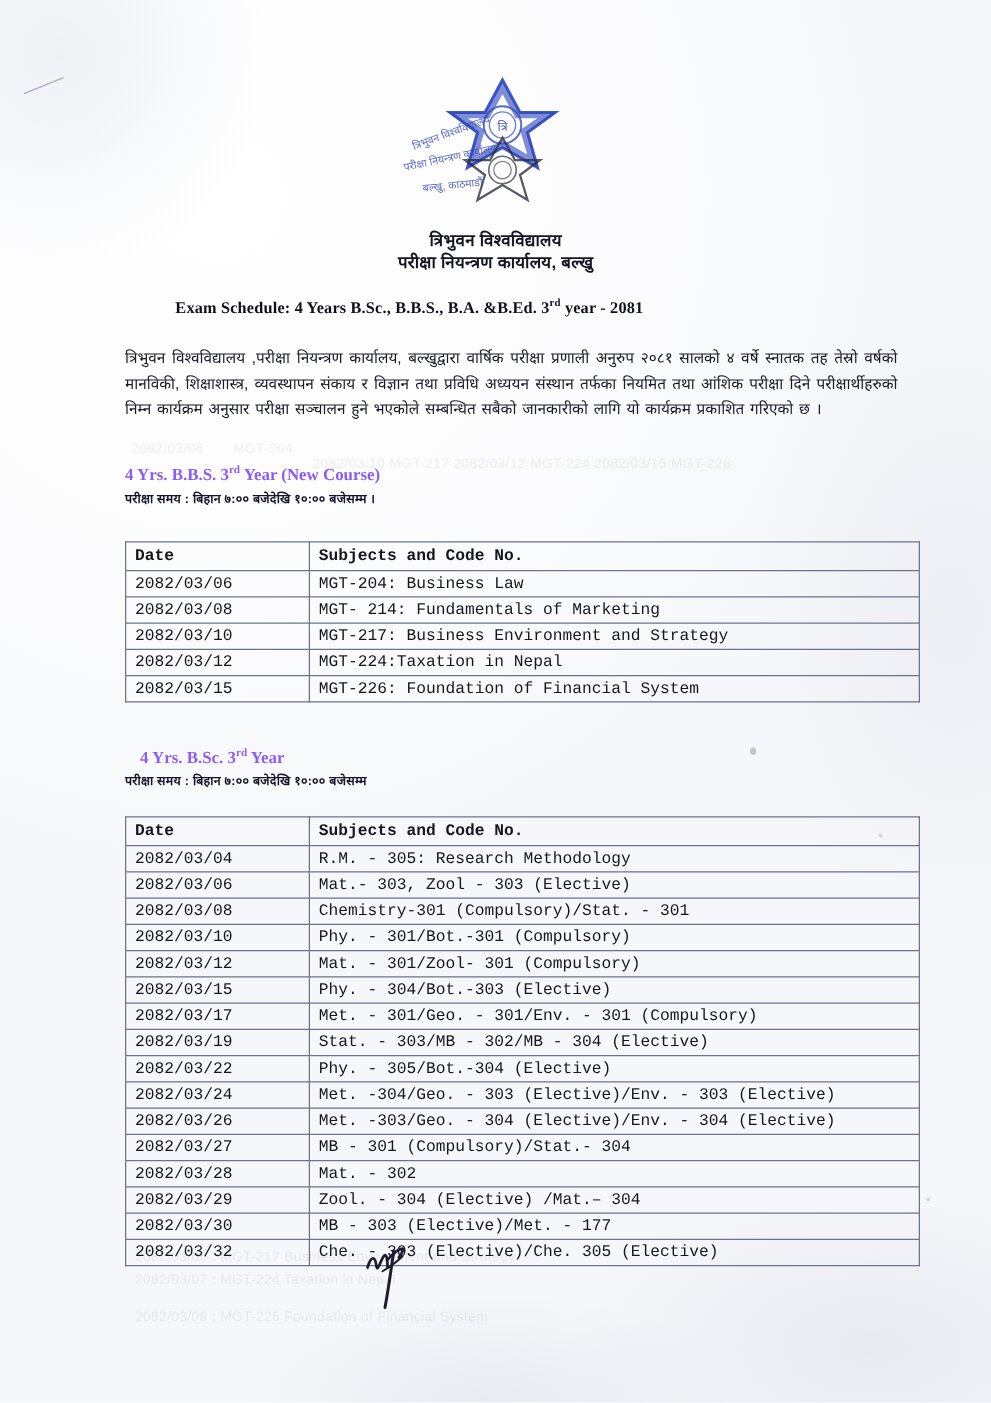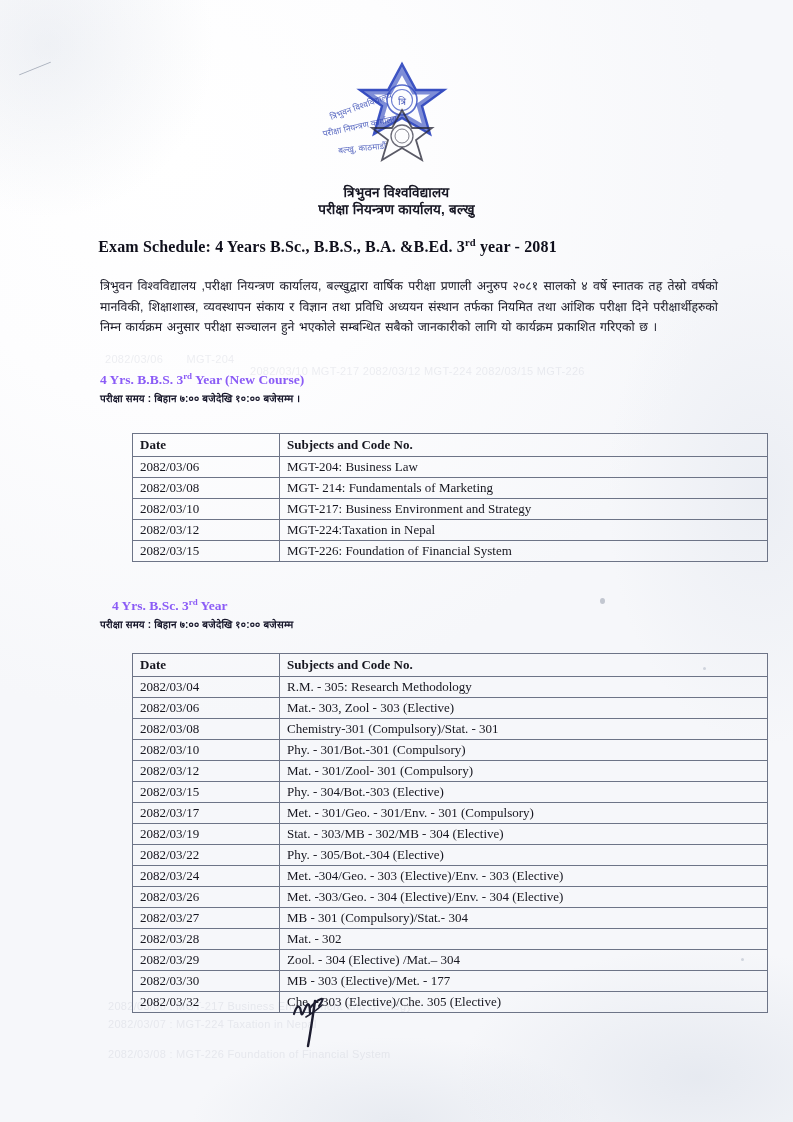--- a/index.html
+++ b/index.html
@@ -102,21 +102,21 @@
   }
   #org-line1 { position: absolute; left: 0; top: 184px; width: 793px; }
   #org-line2 { position: absolute; left: 0; top: 201px; width: 793px; }
 
   #exam-title {
     position: absolute;
     left: 0; top: 238px; width: 655px;
     text-align: center;
     font-family: "Liberation Serif", serif;
     font-weight: 700;
-    font-size: 16px;
+    font-size: 13px;
     color: #10101c;
     letter-spacing: .15px;
   }
   sup { font-size: .66em; vertical-align: super; line-height: 0; }
 
   
   #intro {
     position: absolute;
     left: 100px;
     top: 276px;
@@ -153,23 +153,22 @@
   #bbs-np { left: 100px; top: 391px; }
   #bsc-en { left: 112px; top: 598px; }
   #bsc-np { left: 100px; top: 617px; }
 
   
   table.sched {
     position: absolute;
     border-collapse: collapse;
     table-layout: fixed;
     width: 635px;
-    font-family: Liberation Serif, serif;
+    font-family: Liberation Mono, monospace;
     background: transparent;
-    margin-left: 32px;
   }
   table.sched th, table.sched td {
     border: 1px solid #6d7487;
     padding: 1px 0 2px 7px;
     font-size: 13px;
     line-height: 16px;
     height: 17px;
     color: #16161f;
     text-align: left;
     vertical-align: middle;

